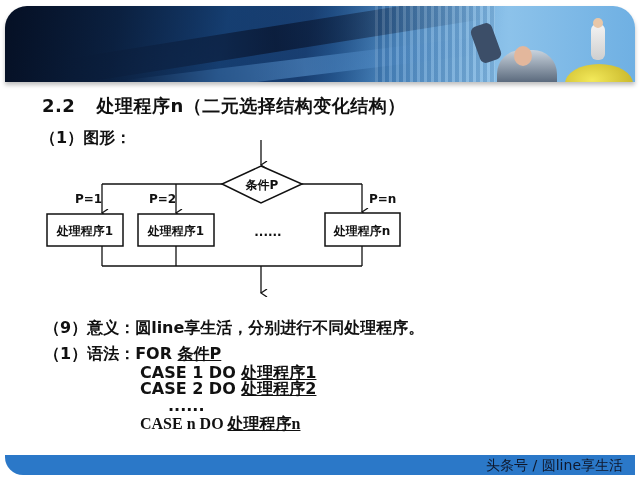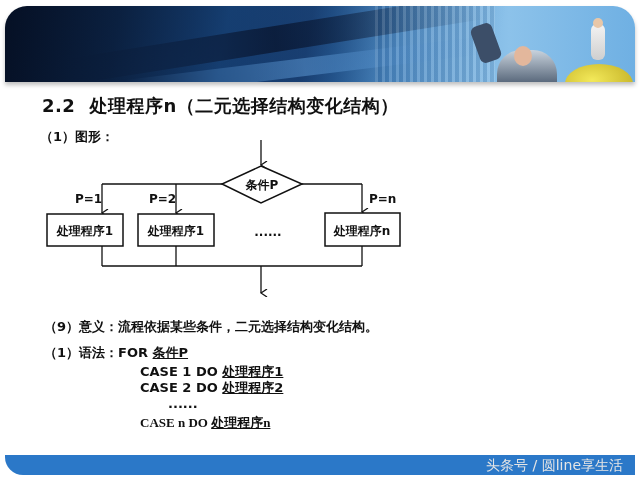--- a/index.html
+++ b/index.html
@@ -57,40 +57,40 @@
   }
   .banner .woman-head {
     position: absolute; left: 588px; top: 12px; width: 10px; height: 10px;
     background: #e8c7a8; border-radius: 50%;
   }
 
   .title {
     position: absolute; left: 42px; top: 94px;
     font-size: 18px; font-weight: bold; white-space: nowrap; letter-spacing: 0.5px;
   }
-  .title .num { margin-right: 14px; }
+  .title .num { margin-right: 21px; }
   .line-text {
-    position: absolute; font-size: 13px; font-weight: bold; white-space: nowrap;
+    position: absolute; font-size: 16px; font-weight: bold; white-space: nowrap;
   }
   .u { text-decoration: underline; }
 
   svg.flow { position: absolute; left: 0; top: 0; }
   .flow text {
     font-family: "DejaVu Sans", "Liberation Sans", sans-serif;
     font-weight: bold; font-size: 12px; fill: #111;
   }
 
   .footer {
     position: absolute; left: 5px; top: 455px; width: 630px; height: 20px;
     background: #2b78c8;
     border-radius: 0 0 0 18px;
   }
   .footer-text {
     position: absolute; right: 12px; top: 0px; height: 20px; line-height: 20px;
-    color: #e5e5e5; font-size: 14px; white-space: nowrap;
+    color: #0f172a; font-size: 14px; white-space: nowrap;
   }
 </style>
 </head>
 <body>
 
 <div class="banner">
   <div class="streak1"></div>
   <div class="streak2"></div>
   <div class="waves"></div>
   <div class="man-arm"></div>
@@ -139,21 +139,21 @@
   <text x="268" y="236" text-anchor="middle">......</text>
 
   <line x1="102" y1="246" x2="102" y2="266" stroke="#111" stroke-width="1.3"></line>
   <line x1="176" y1="246" x2="176" y2="266" stroke="#111" stroke-width="1.3"></line>
   <line x1="362" y1="246" x2="362" y2="266" stroke="#111" stroke-width="1.3"></line>
   <line x1="102" y1="266" x2="362" y2="266" stroke="#111" stroke-width="1.3"></line>
   <line x1="261" y1="266" x2="261" y2="293" stroke="#111" stroke-width="1.3" marker-end="url(#arr)"></line>
 </svg>
 
 <div class="line-text" style="left:44px; top:318px;">
-  <span>（9）意义：</span><span>流程依据某些条件，二元选择结构变化结构。</span>
+  <span>（9）意义：</span><span>圆line享生活，分别进行不同处理程序。</span>
 </div>
 
 <div class="line-text" style="left:44px; top:344px;">
   <span>（1）语法：</span><span>FOR </span><span class="u">条件P</span>
 </div>
 
 <div class="line-text" style="left:140px; top:363px;text-align:right;">
   <span>CASE 1 DO </span><span class="u">处理程序1</span>
 </div>
 <div class="line-text" style="left:140px; top:379px;">

